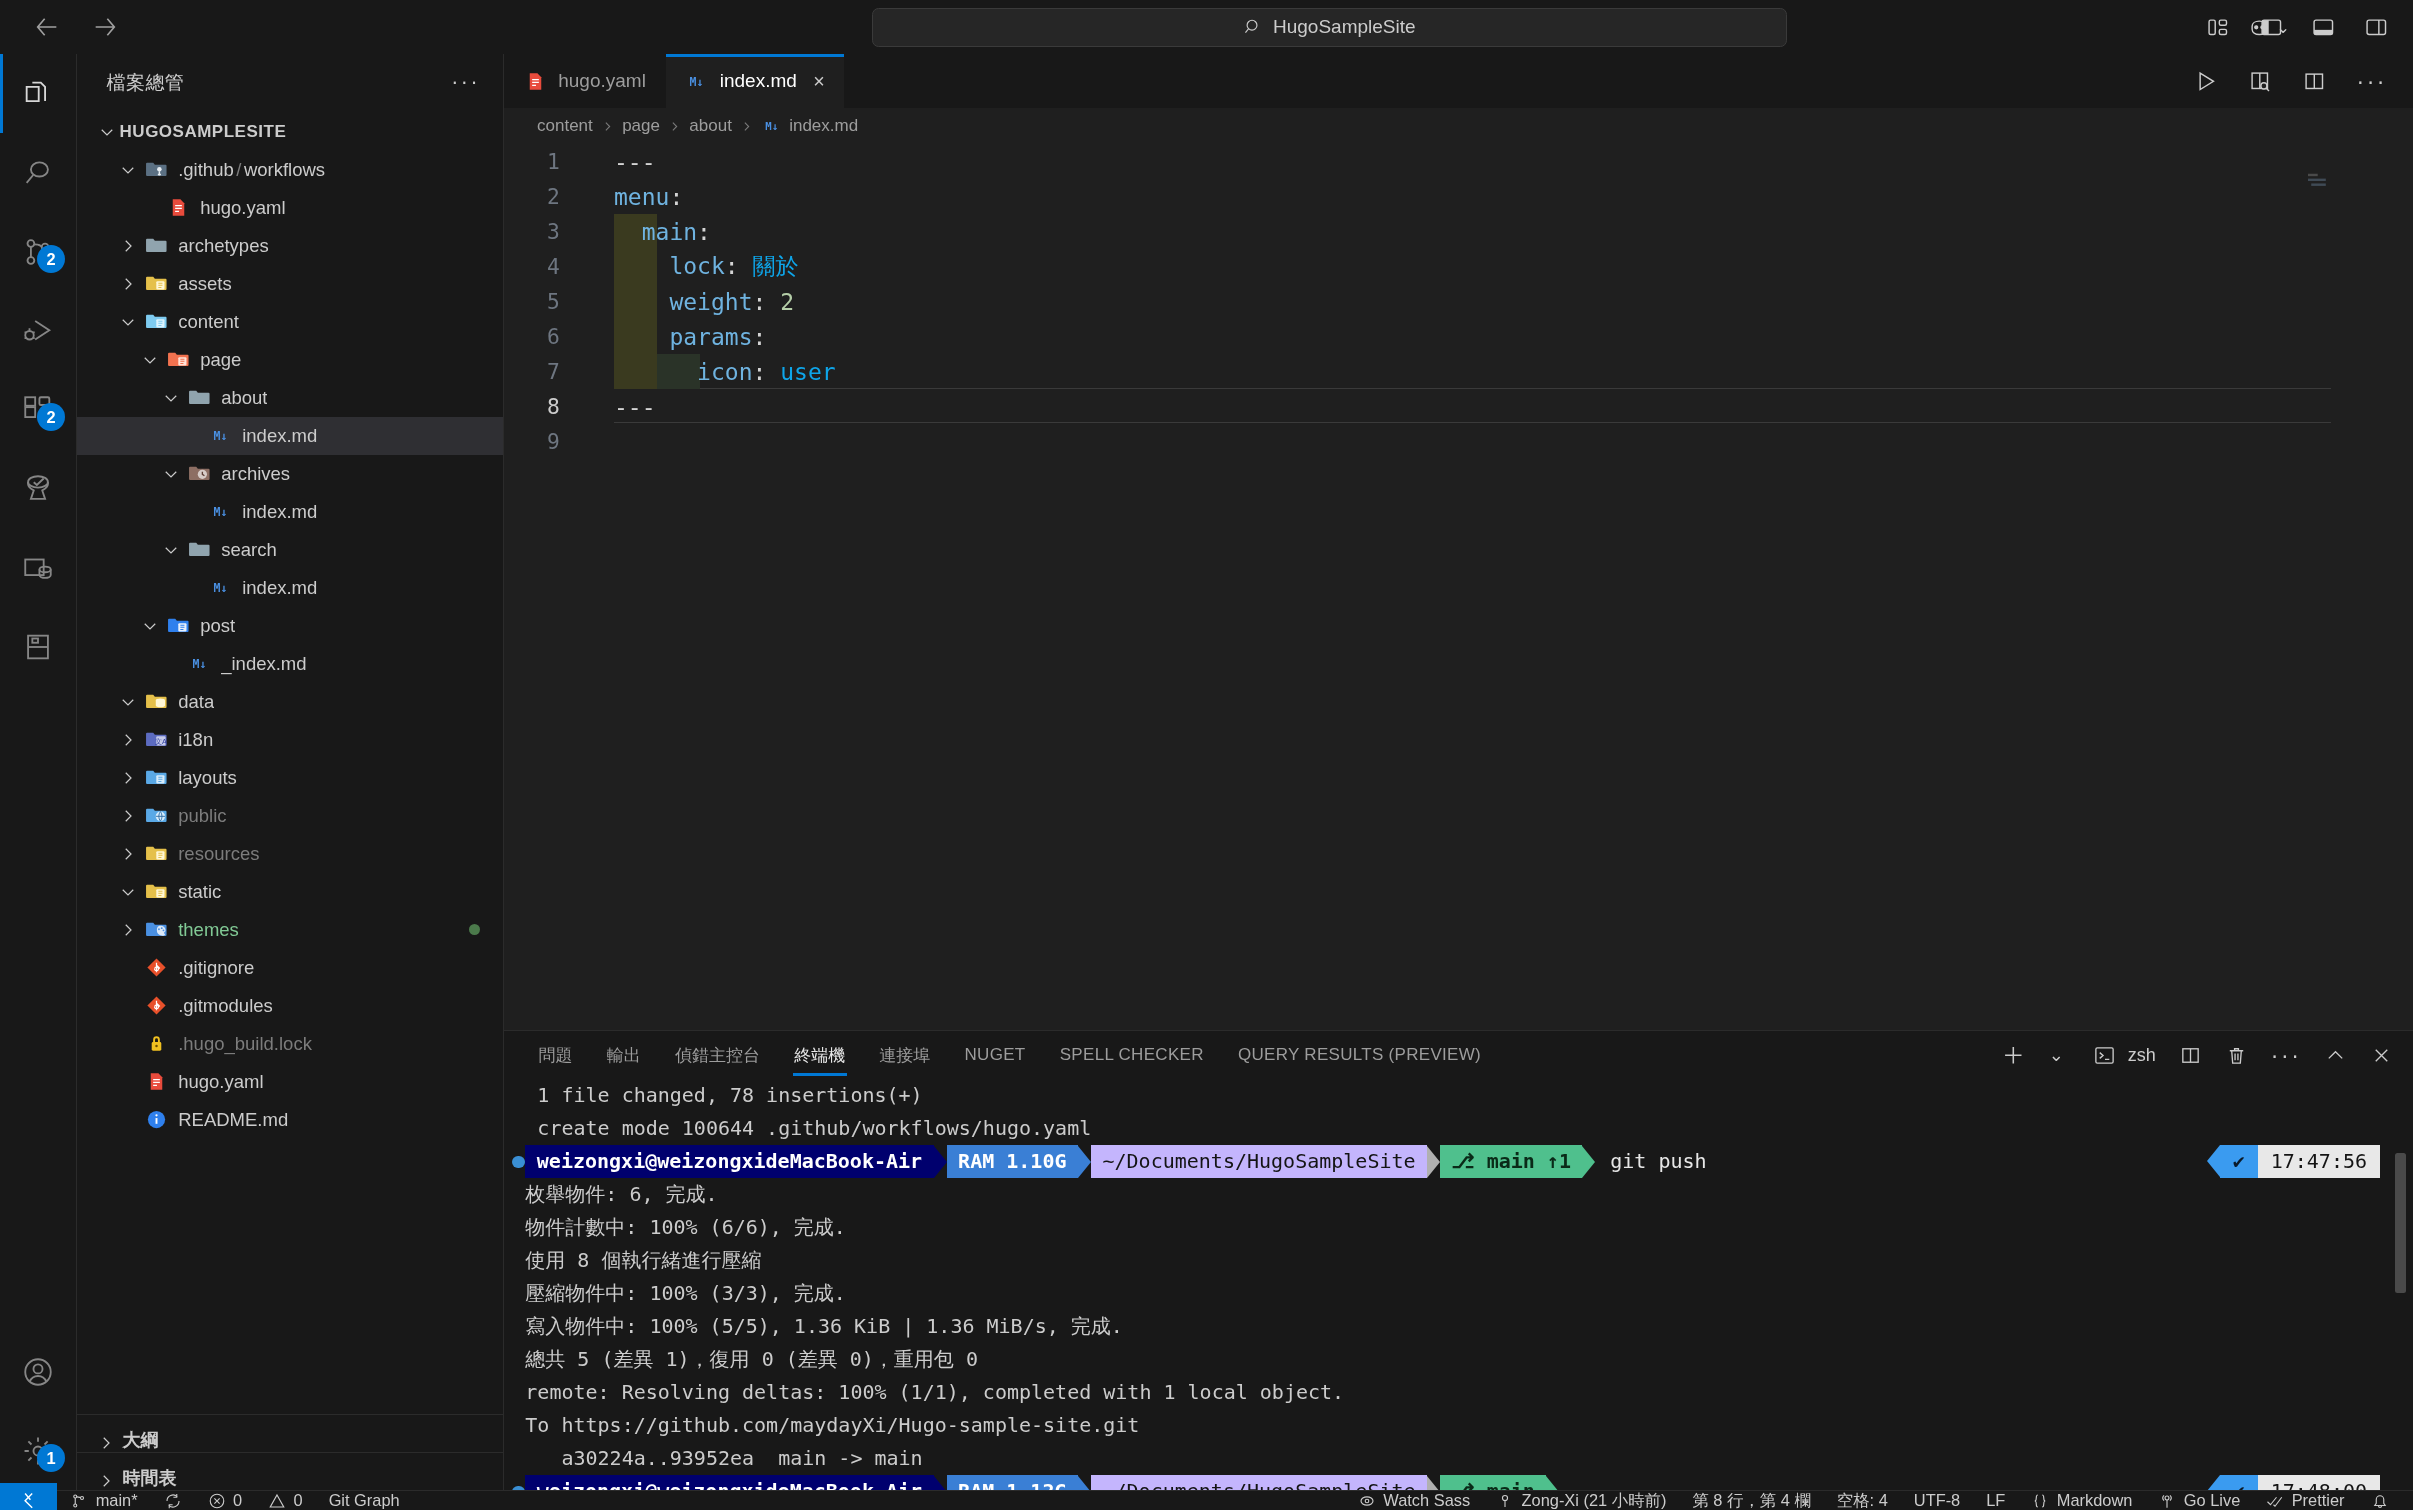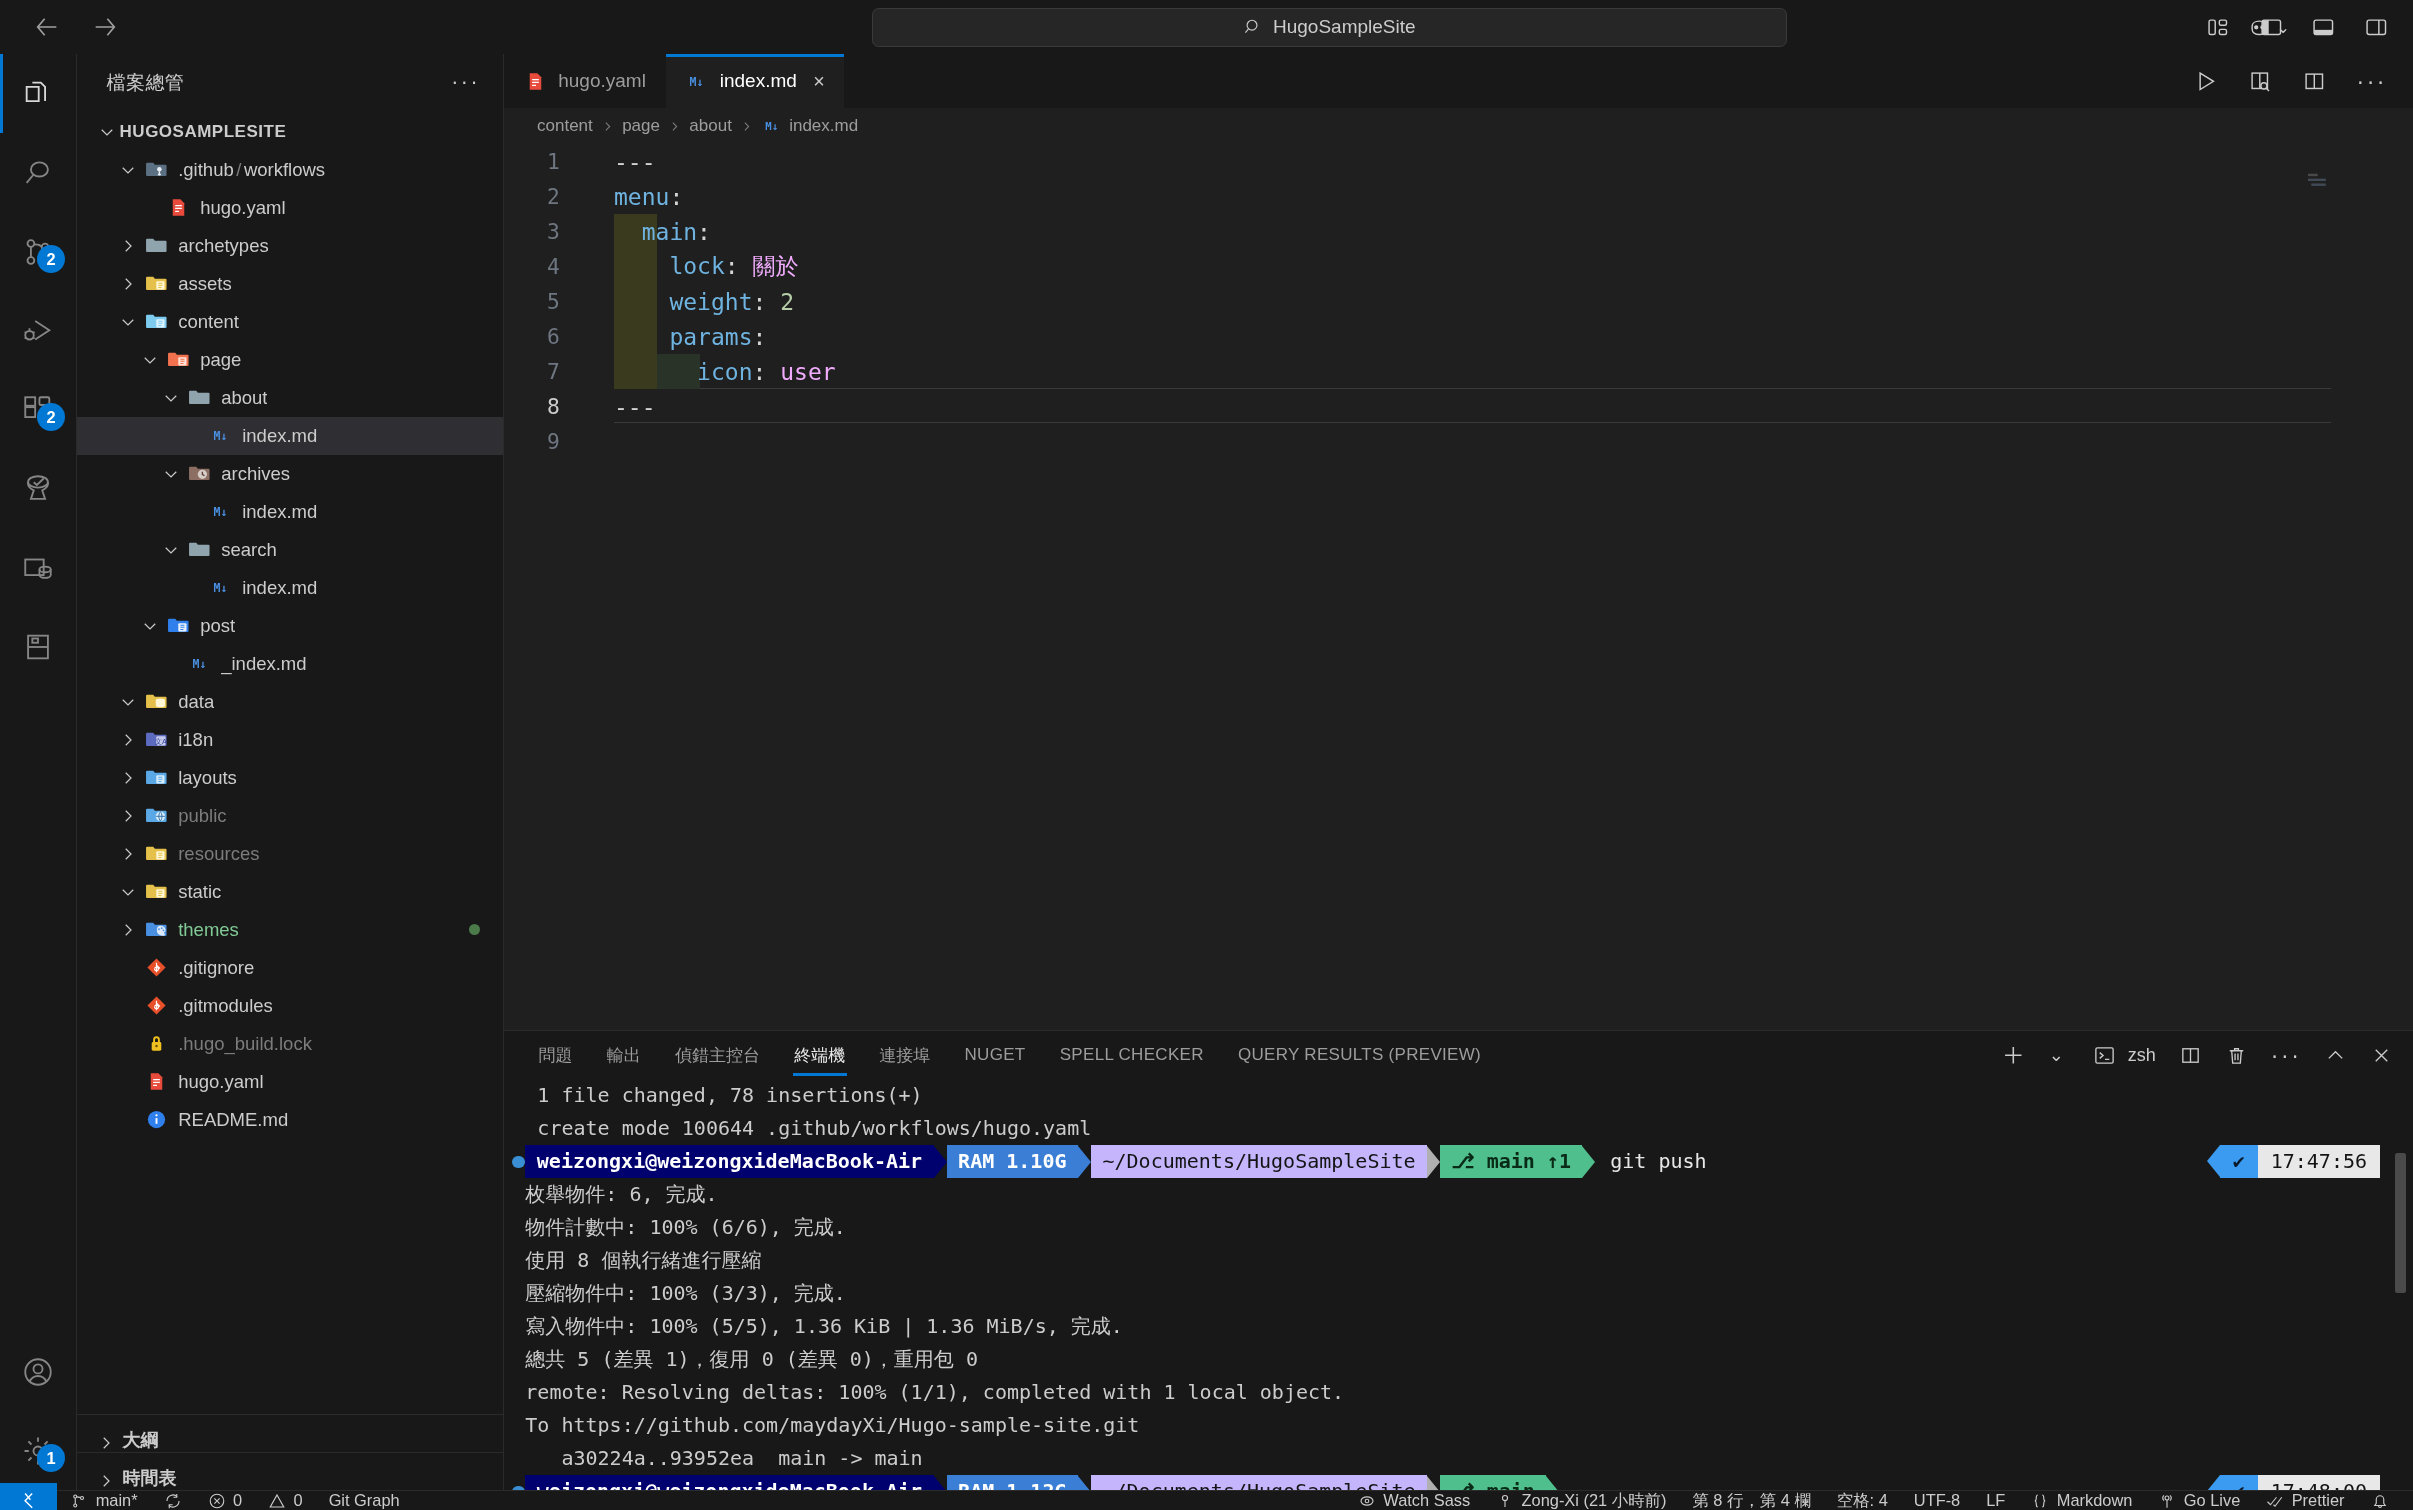--- a/index.html
+++ b/index.html
@@ -100,21 +100,21 @@
   .editor { flex: 1; position: relative; overflow: hidden; background:#1f1f1f; }
   .codearea { position: absolute; inset: 0; font-family: "DejaVu Sans Mono", monospace; font-size: 23px; }
   .cline { height: 35px; display: flex; align-items: center; position: relative; }
   .lnum { width: 77px; text-align: right; color: #6e7681; font-size: 21.3px; padding-right: 21.3px; flex:none; }
   .lnum.cur { color: #cccccc; }
   .ctext { white-space: pre; padding-left: 33px; position: relative; z-index:2; }
   .ind-a { position: absolute; left: 110px; width: 43px; top: 0; bottom: 0; background: #3a3a1f; z-index:1;}
   .ind-b { position: absolute; left: 153px; width: 43px; top: 0; bottom: 0; background: #2a3328; z-index:1;}
   .k { color: #6fb3e0; }
   .p { color: #d4d4d4; }
-  .s { color: #f0abfc; }
+  .s { color: #0ea5e9; }
   .n { color: #b5cea8; }
   .hr { color: #d4d4d4; }
   .hline { position:absolute; left: 110px; right: 82px; height:0.8px; background:#3a3a3a; }
   .minimap-deco { position: absolute; top: 28px; right: 71px; width: 34px; height: 19.7px; }
 
   
   .panel { height: 460px; background: #181818; flex: none; display: flex; flex-direction: column; border-top:0.8px solid #2b2b2b;}
   .panel-head { height: 48px; display: flex; align-items: center; justify-content: space-between; padding-left: 33px; padding-right: 19.7px; flex:none;}
   .ptabs { display: flex; align-items: flex-end; gap: 31px; height: 48px; }
   .ptab { font-size: 17px; color: #9d9d9d; position: relative; height: 100%; display: flex; align-items: center; padding: 0 1.6px; }

